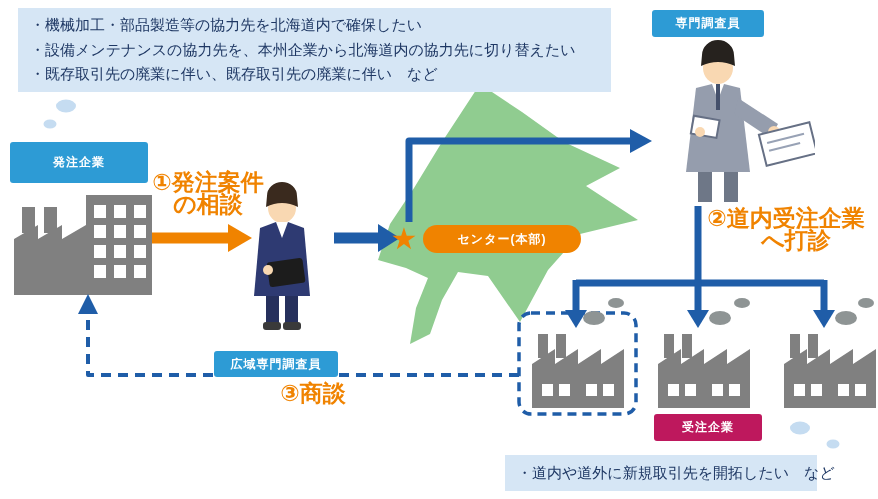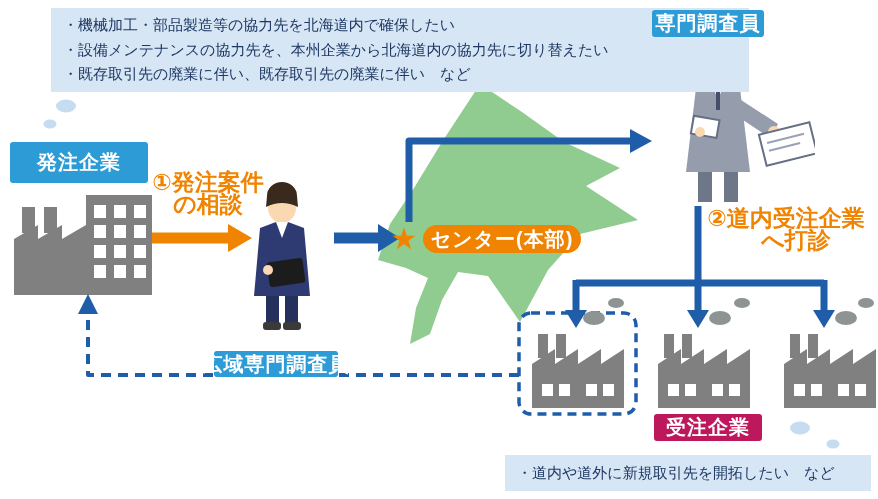--- a/index.html
+++ b/index.html
@@ -12,31 +12,31 @@
     background:#ffffff; overflow:hidden;
   }
   .abs { position:absolute; }
   .bubble {
     position:absolute;
     background:#D6E6F5;
     color:#1F3864;
     font-size:15px;
   }
   .bubble-left {
-    left:18px; top:8px; width:698px; height:84px;
-    padding:5px 12px; line-height:24.5px;margin-left:33px;
+    left:18px; top:8px; width:593px; height:84px;
+    padding:5px 12px; line-height:24.5px;
   }
   .bubble-right {
-    left:505px; top:455px; width:366px; height:36px;
+    left:505px; top:455px; width:312px; height:36px;
     line-height:36px; padding:0 12px;
     white-space:nowrap;
   }
   .badge {
     position:absolute;
-    color:#ffffff; font-weight:bold; font-size:20px;
+    color:#ffffff; font-weight:bold; font-size:12px;
     letter-spacing:1px;
     display:flex; align-items:center; justify-content:center;
     border-radius:3px;
     white-space:nowrap;
   }
   .badge-blue   { background:#2D9BD5; }
   .badge-green  { background:#be185d; }
   .badge-orange { background:#F08300; border-radius:14px; }
   .step {
     position:absolute;
@@ -216,14 +216,15 @@
   <div class="badge badge-green" style="left:654px;top:414px;width:108px;height:27px">受注企業</div>
 
   <div class="step" style="left:148px;top:171px;width:120px">
     <div>①発注案件</div>
     <div>の相談</div>
   </div>
   <div class="step" style="left:706px;top:207px;width:160px;text-align:center">
     <div>②道内受注企業</div>
     <div style="padding-left:20px">へ打診</div>
   </div>
+  <div class="step" style="left:258px;top:382px;width:110px">③商談</div>
 
 </div>
 
 </body></html>

